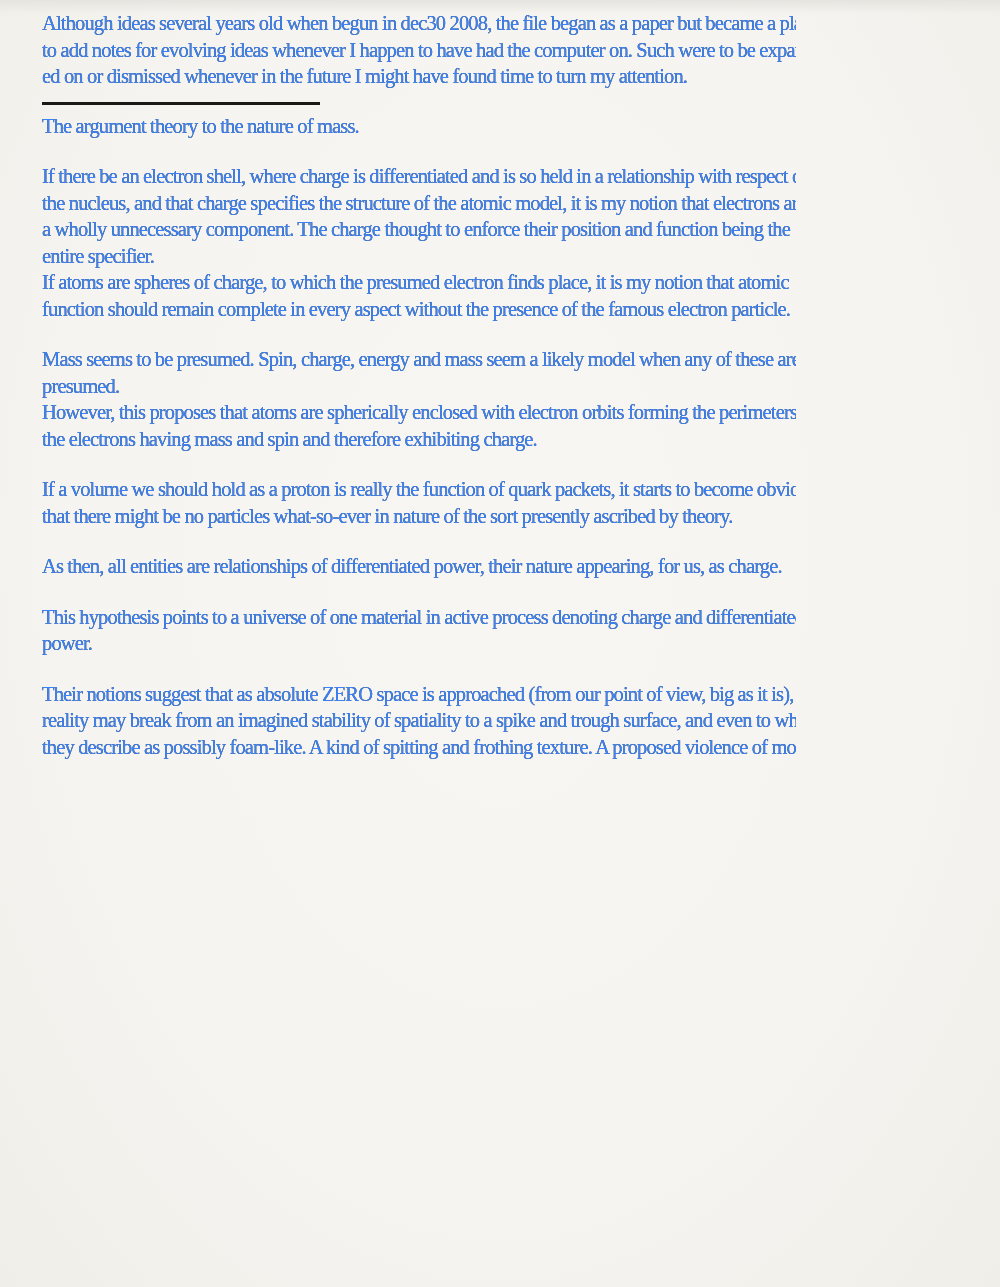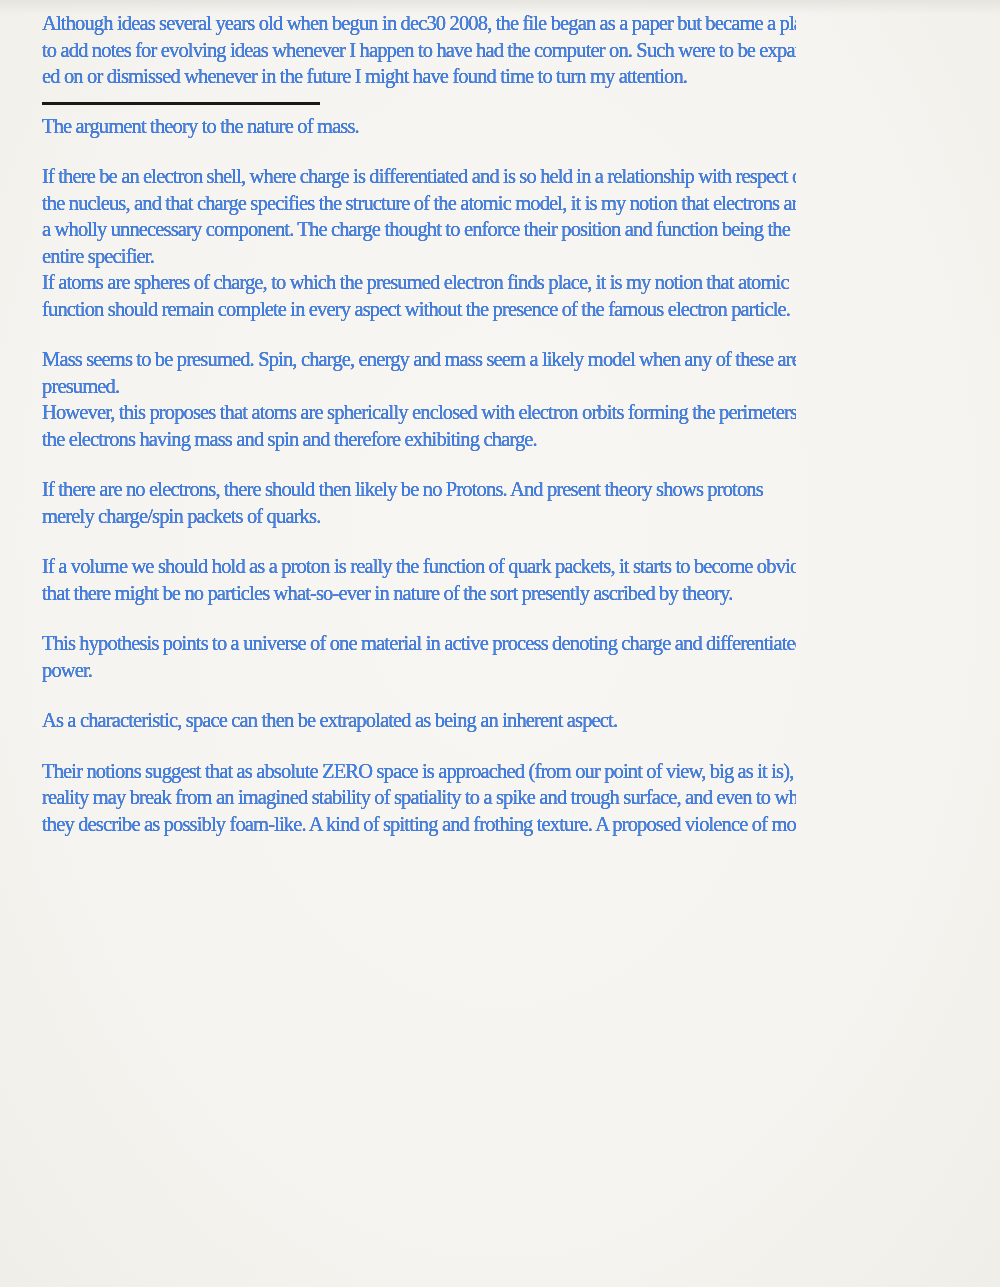--- a/index.html
+++ b/index.html
@@ -51,23 +51,21 @@
   <p class="block">If there be an electron shell, where charge is differentiated and is so held in a relationship with respect of
 the nucleus, and that charge specifies the structure of the atomic model, it is my notion that electrons are
 a wholly unnecessary component. The charge thought to enforce their position and function being the
 entire specifier.
 If atoms are spheres of charge, to which the presumed electron finds place, it is my notion that atomic
 function should remain complete in every aspect without the presence of the famous electron particle.</p>
   <p class="block">Mass seems to be presumed. Spin, charge, energy and mass seem a likely model when any of these are
 presumed.
 However, this proposes that atoms are spherically enclosed with electron orbits forming the perimeters;
 the electrons having mass and spin and therefore exhibiting charge.</p>
-  <p class="block">If there are no electrons, there should then likely be no Protons. And present theory shows protons
-merely charge/spin packets of quarks.</p>
   <p class="block">If a volume we should hold as a proton is really the function of quark packets, it starts to become obvious
 that there might be no particles what-so-ever in nature of the sort presently ascribed by theory.</p>
+  <p class="block">As then, all entities are relationships of differentiated power, their nature appearing, for us, as charge.</p>
   <p class="block">This hypothesis points to a universe of one material in active process denoting charge and differentiated
 power.</p>
-  <p class="block">As a characteristic, space can then be extrapolated as being an inherent aspect.</p>
   <p class="block">Their notions suggest that as absolute ZERO space is approached (from our point of view, big as it is),
 reality may break from an imagined stability of spatiality to a spike and trough surface, and even to what
 they describe as possibly foam-like. A kind of spitting and frothing texture. A proposed violence of mo-</p>
 </div>
 
 </body></html>

